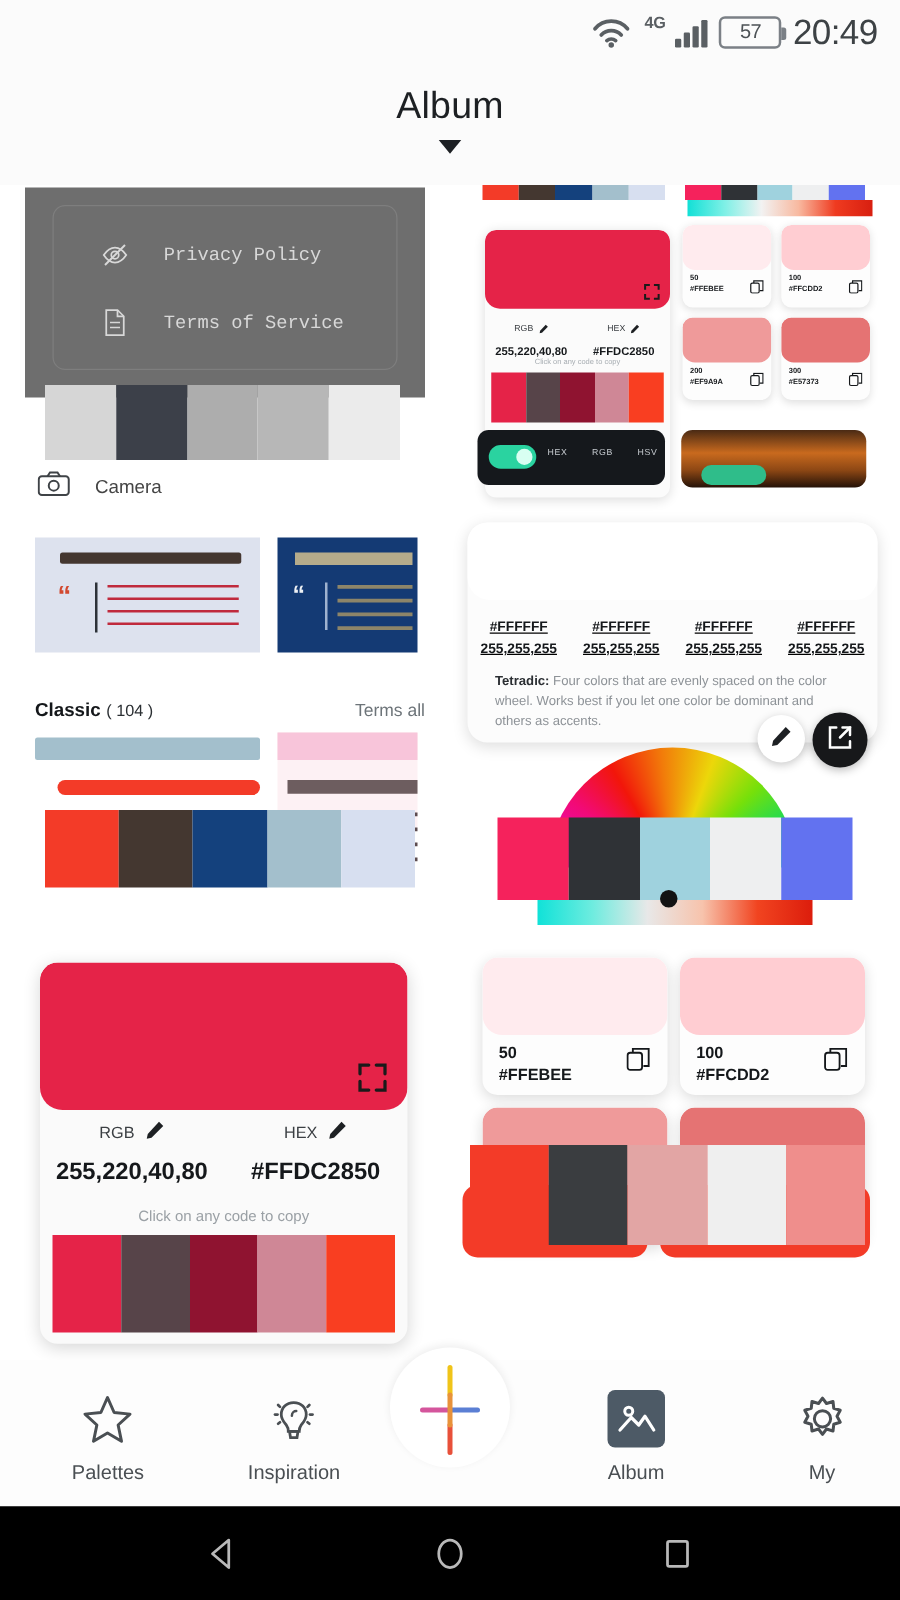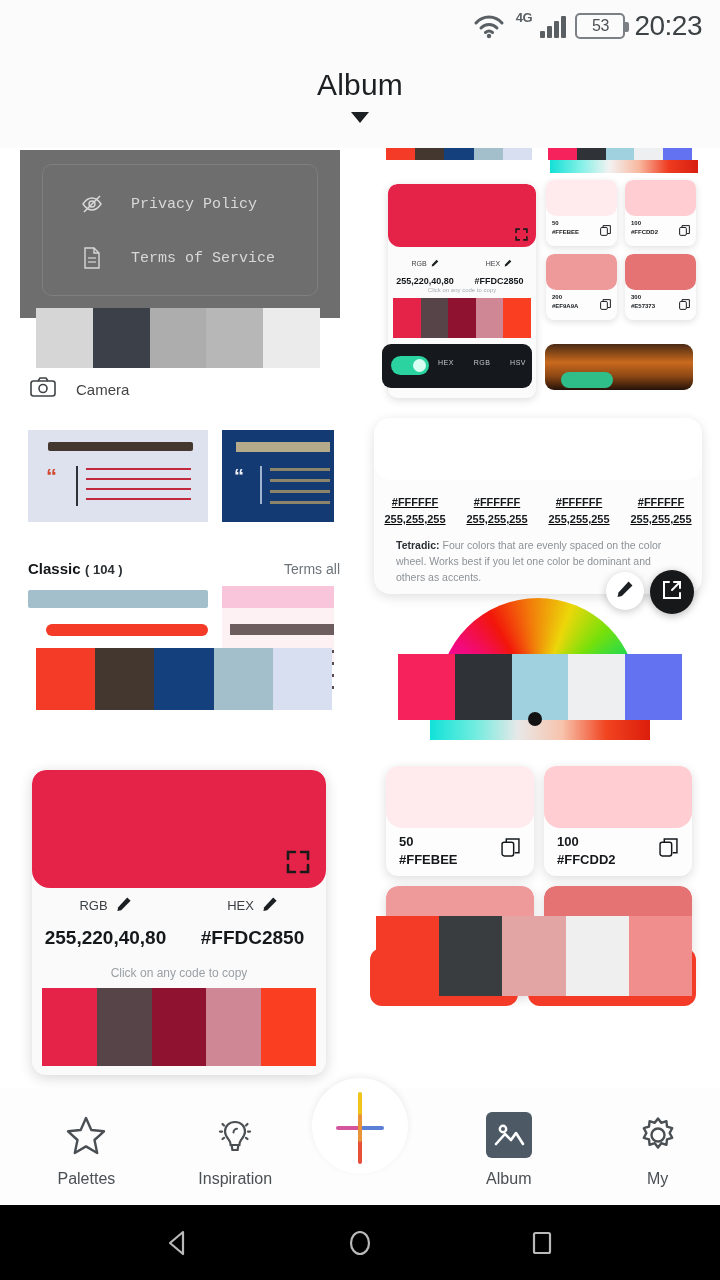--- a/index.html
+++ b/index.html
@@ -73,21 +73,21 @@
   .quote-dark { left:222px; top:282px; width:112px; height:92px; background:#143a74; }
   .qd-bar { position:absolute; left:14px; top:12px; right:4px; height:10px; background:#b5ab8b; }
   .qd-quote { position:absolute; left:12px; top:36px; font-size:20px; color:#eef1f5; font-weight:bold; line-height:1;}
   .qd-vline { position:absolute; left:38px; top:36px; width:2px; height:38px; background:#9fb2cf;}
   .qd-lines { position:absolute; left:48px; top:38px; right:4px;}
   .qd-lines i { display:block; height:3px; background:#8d8569; margin-bottom:8px;}
 
   
   .classic-hd { left:28px; top:412px; width:312px; display:flex; align-items:baseline; justify-content:space-between;}
   .classic-name { font-size:15px; color:#14171a; font-weight:bold;}
-  .classic-count { font-size:13px; color:#2b2f33; font-weight:bold;}
+  .classic-count { font-size:13px; color:#2b2f33; font-weight:normal;}
   .viewall { font-size:14px; color:#6d7479; }
   .cls-a { left:28px; top:438px; width:180px; height:48px; background:#fff;}
   .cls-a-bar1 { position:absolute; left:0; top:4px; width:180px; height:18px; background:#a3bfcc; border-radius:2px;}
   .cls-a-bar2 { position:absolute; left:18px; top:38px; width:162px; height:12px; background:#f33b28; border-radius:6px;}
   .cls-b { left:222px; top:438px; width:112px; height:76px; background:#fdf1f4;}
   .cls-b-top { position:absolute; left:0; top:0; width:112px; height:22px; background:#f8c5da;}
   .cls-b-bar { position:absolute; left:8px; top:38px; width:104px; height:11px; background:#6d5d5f;}
   .cls-b-lines { position:absolute; left:88px; top:64px; width:40px;}
   .cls-b-lines i { display:block; height:3px; background:#5c4b4e; margin-bottom:9px; width:24px;}
   .cls-strip { left:36px; top:500px; width:296px; height:62px; display:flex;}
@@ -230,23 +230,23 @@
       </svg>
     </span>
     <span class="net-label">4G</span>
     <span class="sb-ico bars">
         <i></i>
         <i></i>
         <i></i>
         <i></i>
       </span>
     <span class="battery">
-      <span>53</span>
+      <span>57</span>
     </span>
-    <span class="clock">20:23</span>
+    <span class="clock">20:49</span>
   </div>
 
   <div class="titlebar">
     <div class="title">Album</div>
     <div class="title-caret"></div>
   </div>
 
   <div class="content">
 
     <div class="col col-left">

